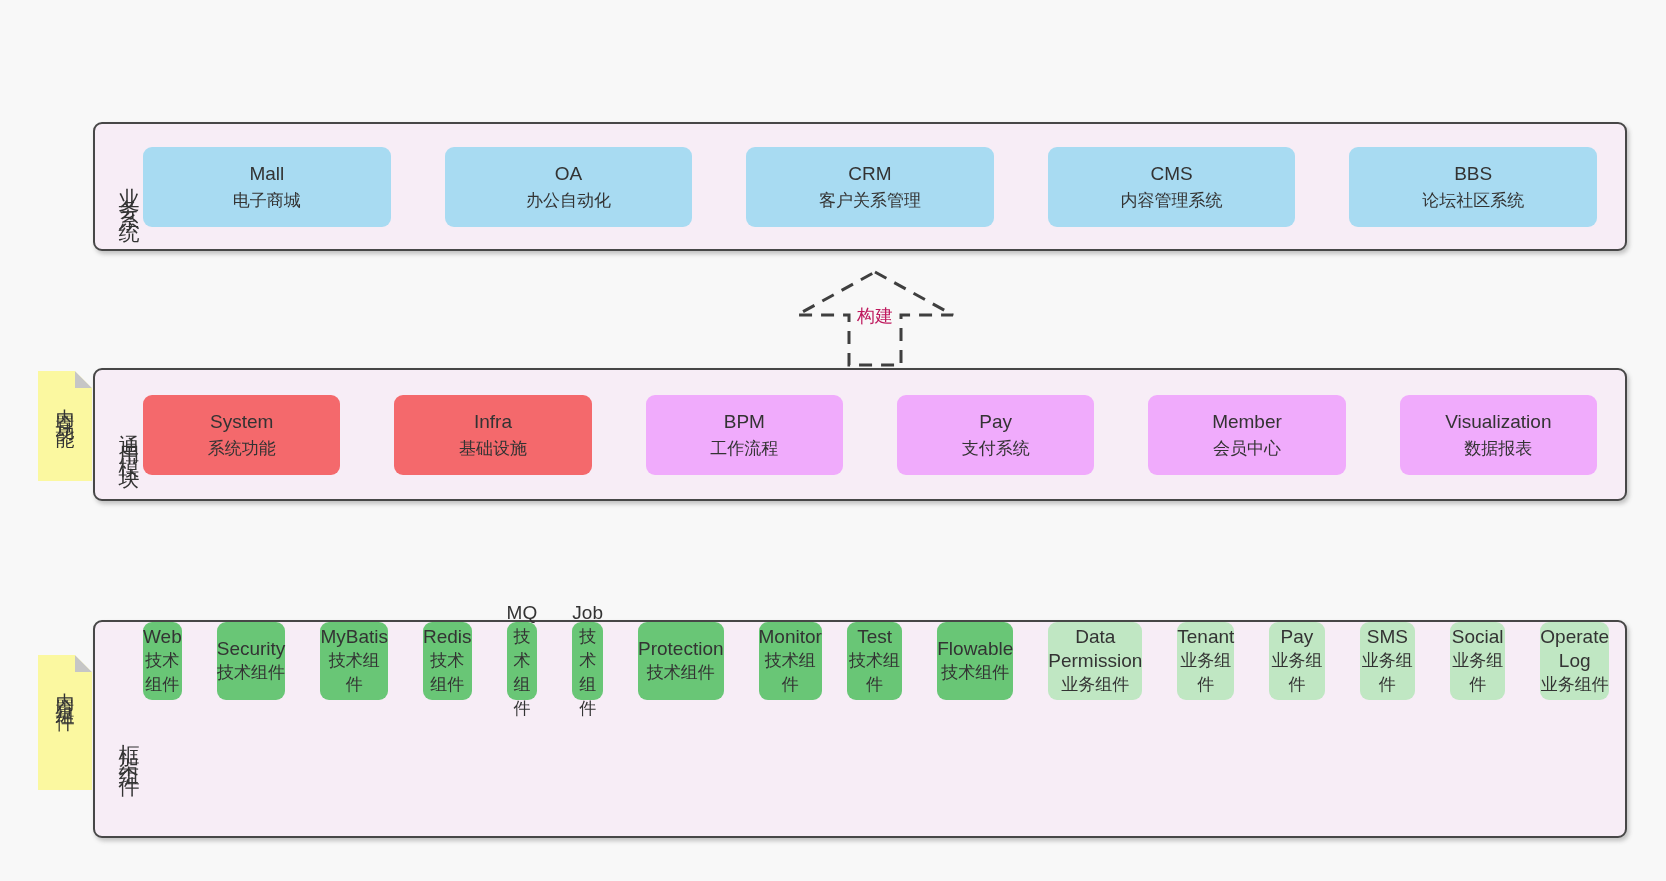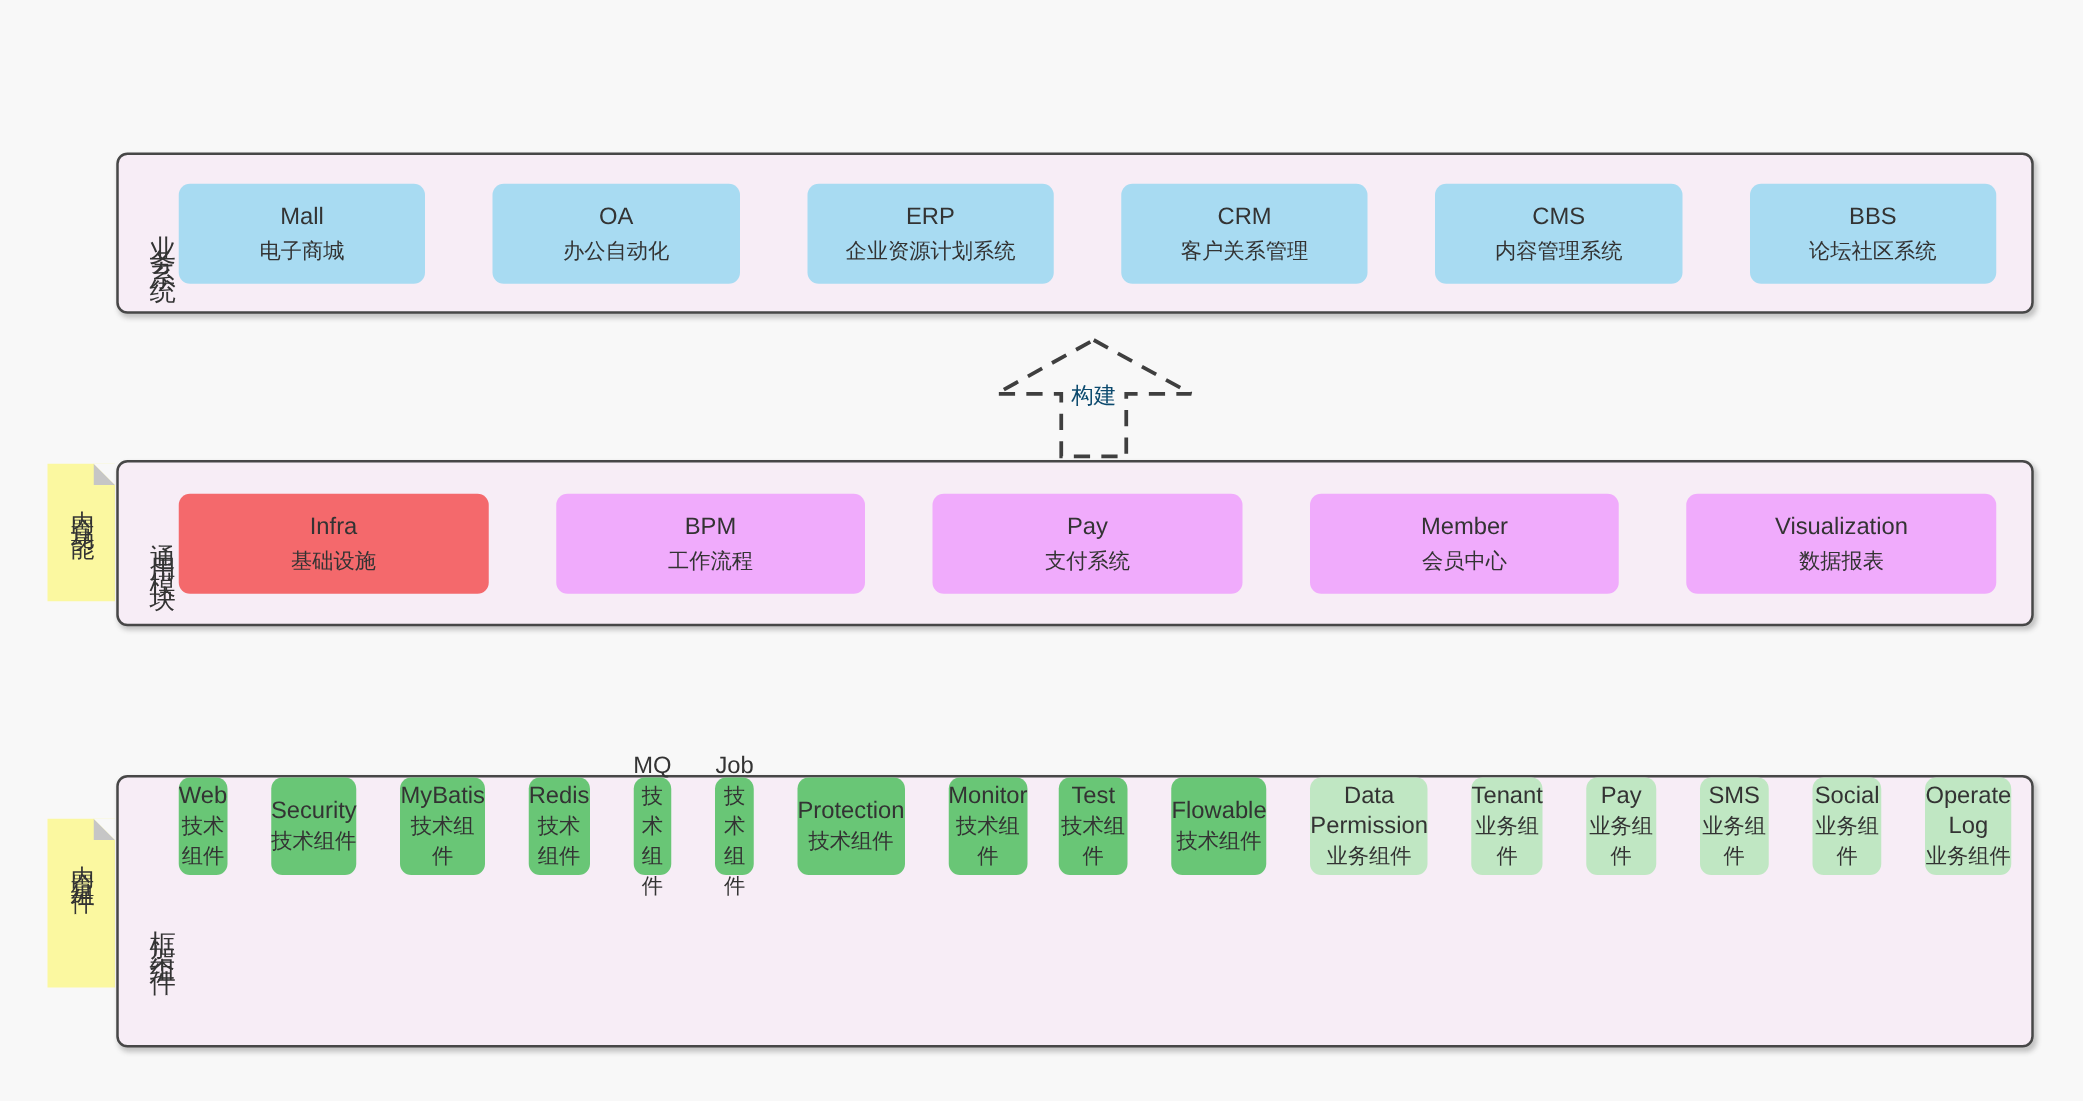--- a/index.html
+++ b/index.html
@@ -66,42 +66,38 @@
     border-bottom:17px solid #c6c6c6;border-right:17px solid transparent;}
 
   
   .arrow{position:absolute;width:170px;height:100px;}
   #arrow-build{left:790px;top:268px;}
   #arrow-implement{left:808px;top:510px;}
   .arrow svg{display:block;}
   .arrow polygon{fill:#f8f8f8;stroke:#3f3f3f;stroke-width:3;stroke-dasharray:13 9;}
   .arrow-label{
     position:absolute;left:50%;top:34px;transform:translateX(-50%);
-    background:#f8f8f8;padding:2px 5px;font-size:18px;color:#0c4a6e;white-space:nowrap;
+    background:#f8f8f8;padding:2px 5px;font-size:18px;color:#be185d;white-space:nowrap;
   }
 </style>
 </head>
 <body>
 
 <div class="canvas">
 
   <section class="band" id="band-business">
     <div class="band-label">业务系统</div>
     <div class="boxes">
       <div class="box blue">
         <div class="t">Mall</div>
         <div class="s">电子商城</div>
       </div>
       <div class="box blue">
         <div class="t">OA</div>
         <div class="s">办公自动化</div>
-      </div>
-      <div class="box blue">
-        <div class="t">ERP</div>
-        <div class="s">企业资源计划系统</div>
       </div>
       <div class="box blue">
         <div class="t">CRM</div>
         <div class="s">客户关系管理</div>
       </div>
       <div class="box blue">
         <div class="t">CMS</div>
         <div class="s">内容管理系统</div>
       </div>
       <div class="box blue">
@@ -121,20 +117,24 @@
   <div class="sticky" id="sticky-modules">
     <span class="fold"></span>
     <span class="fold-cut"></span>
     <div class="txt">内置功能</div>
   </div>
 
   <section class="band" id="band-modules">
     <div class="band-label">通用模块</div>
     <div class="boxes">
       <div class="box red">
+        <div class="t">System</div>
+        <div class="s">系统功能</div>
+      </div>
+      <div class="box red">
         <div class="t">Infra</div>
         <div class="s">基础设施</div>
       </div>
       <div class="box pink">
         <div class="t">BPM</div>
         <div class="s">工作流程</div>
       </div>
       <div class="box pink">
         <div class="t">Pay</div>
         <div class="s">支付系统</div>

